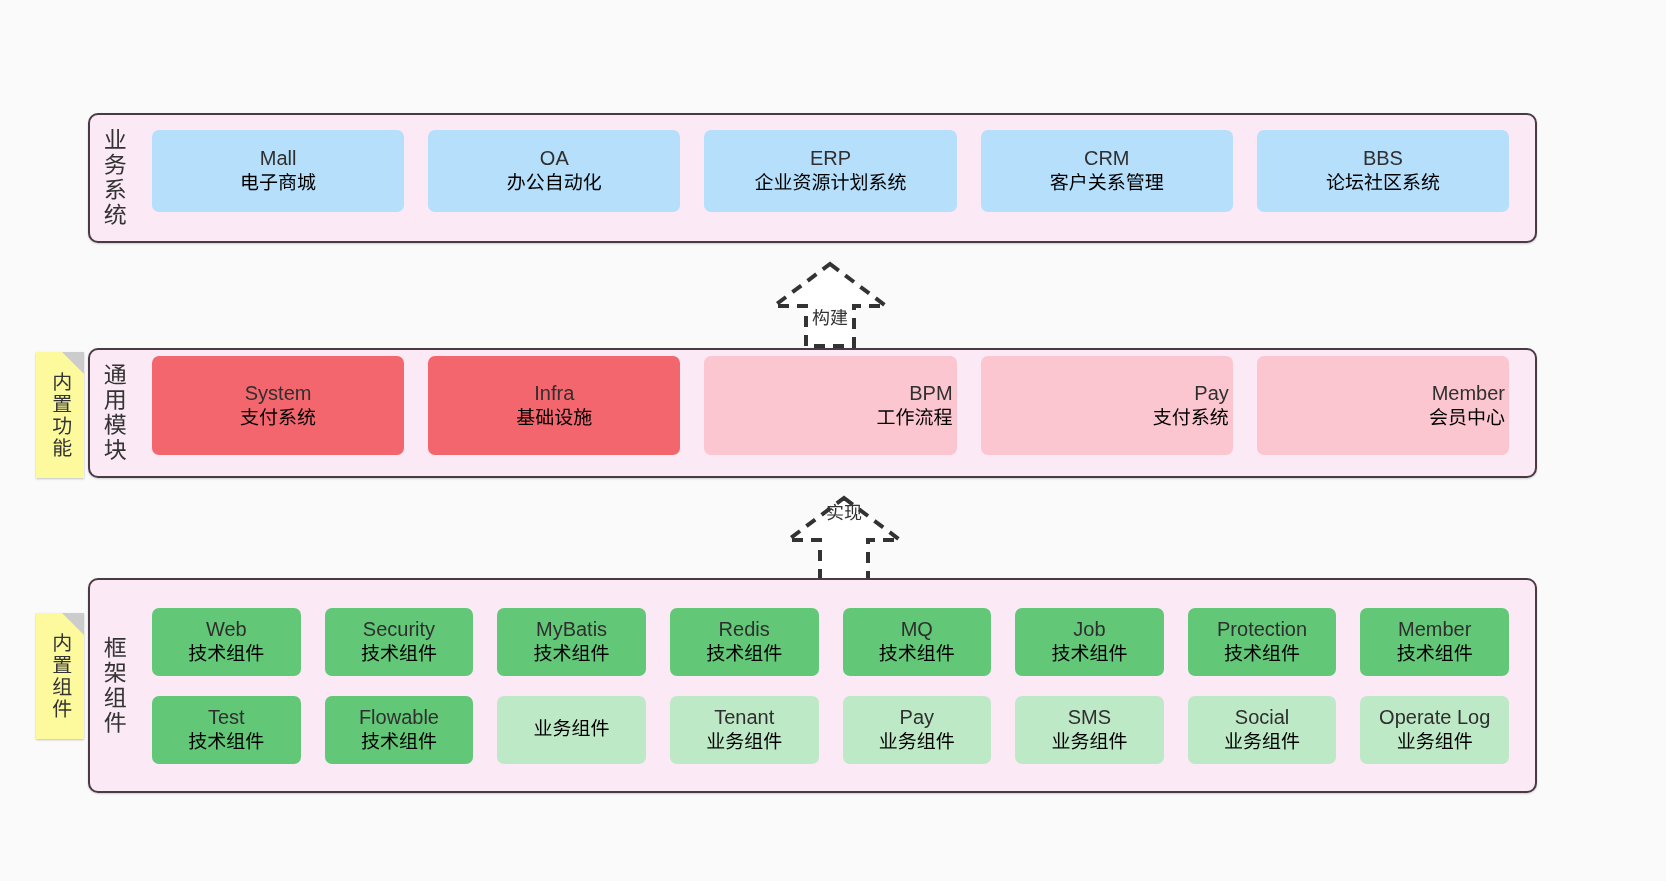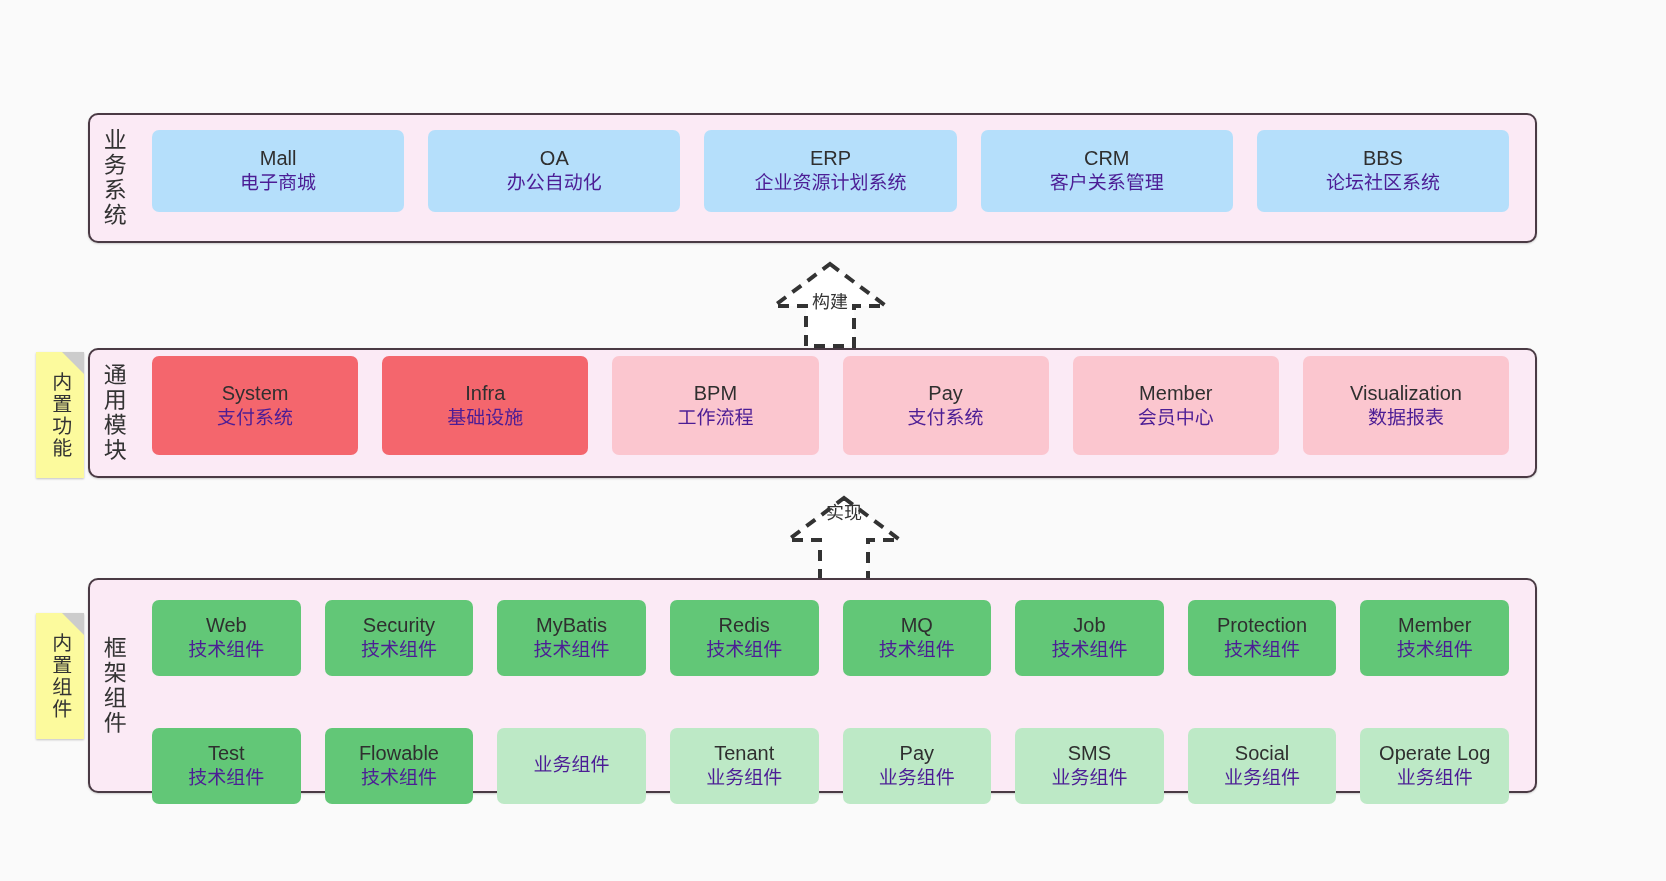--- a/index.html
+++ b/index.html
@@ -84,33 +84,33 @@
     line-height: 1.28;
     box-sizing: border-box;
     padding: 6px 4px;
   }
   .card .en {
     font-size: 20px;
     color: #2f2f2f;
   }
   .card .cn {
     font-size: 19px;
-    color: #4c1d95;
+    color: #000000;
   }
 
   .card.blue   { background: #b5dffb; }
   .card.red    { background: #f4666d; }
-  .card.pink   { background: #fbc6cf; }
+  .card.pink   { background: #fbc6cf; align-items: flex-end; }
   .card.green  { background: #62c777; }
   .card.lgreen { background: #bde9c6; }
 
   
   .layer-biz .card   { height: 82px; }
   .layer-mod .card   { height: 99px; }
-  .layer-fw  .card   { height: 76px; margin-top: 32px; }
+  .layer-fw  .card   { height: 68px; }
 
   
   .note {
     position: absolute;
     width: 48px;
     background: #fcfa9d;
     box-shadow: 0 1px 2px rgba(0,0,0,0.22);
     display: flex;
     align-items: center;
     justify-content: center;
@@ -177,21 +177,21 @@
       </div>
 
     </div>
   </div>
 
   <div class="arrow" style="left:750px; top:258px; width:160px; height:92px;">
     <svg width="160" height="92" viewBox="0 0 160 92" fill="none">
       <path d="M80 6 L136 48 L104 48 L104 88 L56 88 L56 48 L24 48 Z" fill="#ffffff" stroke="#333333" stroke-width="4" stroke-dasharray="11 8" stroke-linejoin="miter"></path>
     </svg>
   </div>
-  <div class="arrow-label" style="left:750px; top:254px; width:160px; height:92px; display:flex; align-items:center; justify-content:center;">构建</div>
+  <div class="arrow-label" style="left:750px; top:270px; width:160px; height:92px; display:flex; align-items:center; justify-content:center;">构建</div>
 
   <div class="note" style="left:36px; top:352px; height:126px;">内置功能</div>
 
   <div class="layer layer-mod" style="left:88px; top:348px; width:1449px; height:130px;">
     <div class="layer-title">通用模块</div>
     <div class="cards">
 
       <div class="card red">
         <span class="en">System</span>
         <span class="cn">支付系统</span>
@@ -204,24 +204,20 @@
         <span class="en">BPM</span>
         <span class="cn">工作流程</span>
       </div>
       <div class="card pink">
         <span class="en">Pay</span>
         <span class="cn">支付系统</span>
       </div>
       <div class="card pink">
         <span class="en">Member</span>
         <span class="cn">会员中心</span>
-      </div>
-      <div class="card pink">
-        <span class="en">Visualization</span>
-        <span class="cn">数据报表</span>
       </div>
 
     </div>
   </div>
 
   <div class="arrow" style="left:764px; top:492px; width:160px; height:92px;">
     <svg width="160" height="92" viewBox="0 0 160 92" fill="none">
       <path d="M80 6 L136 48 L104 48 L104 88 L56 88 L56 48 L24 48 Z" fill="#ffffff" stroke="#333333" stroke-width="4" stroke-dasharray="11 8" stroke-linejoin="miter"></path>
     </svg>
   </div>

